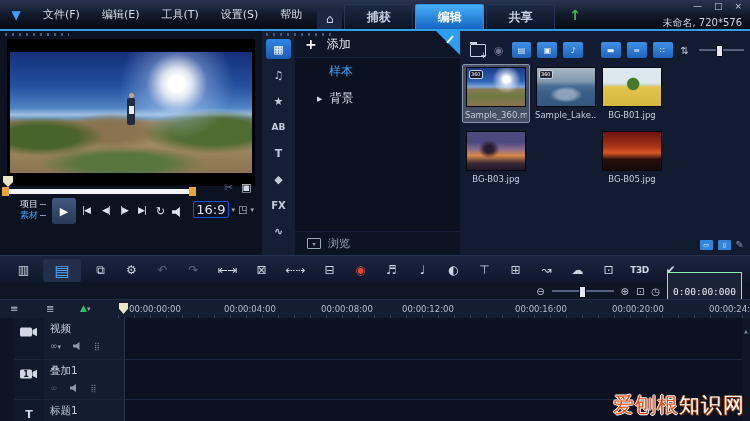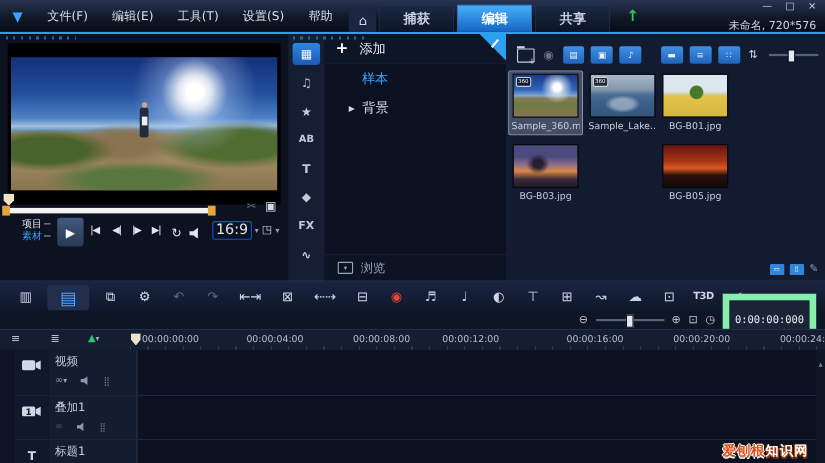--- a/index.html
+++ b/index.html
@@ -144,21 +144,21 @@
   .dim{color:#5e6a80}
   .red{color:#e04838}
   .t3d{font-size:9px;font-weight:bold;letter-spacing:-.5px}
 
   
   .subbar{left:0;top:283px;width:750px;height:16px;background:#0e1626;display:flex;align-items:center;
     justify-content:flex-end;gap:7px;padding-right:8px;box-sizing:border-box}
   .z-ic{font-size:10px;color:#b8c2d2}
   .z-slider{width:62px;height:2px;background:#55627e;position:relative}
   .z-slider .thumb{position:absolute;left:45%;top:-4px;width:5px;height:10px;background:#e2e8f2}
-  .z-tc{background:#1b2336;border:6px solid #86efac;padding:12px 5px;font-size:9.5px;color:#e8edf5;
+  .z-tc{background:#1b2336;border:1px solid #86efac;padding:12px 5px;font-size:9.5px;color:#e8edf5;
     font-family:"DejaVu Sans Mono",monospace;line-height:13px}
 
   
   .tl-header{left:0;top:299px;width:750px;height:19px;background:#151d30;border-top:1px solid #232f48}
   .th-ic{top:3px;font-size:10px;color:#b8c2d2;position:absolute}
   .marker-tri{color:#2ec56a;font-size:9px}
   .ruler{left:118px;top:0;right:0;height:19px;position:absolute;overflow:hidden;
     background:repeating-linear-gradient(90deg,#323e58 0 1px,transparent 1px 16px) 0 100%/100% 4px no-repeat}
   .rlabel{position:absolute;top:4px;font-size:8.5px;color:#b4bfd2;white-space:nowrap}
   .playhead{position:absolute;left:1px;top:3px;width:9px;height:11px;background:#eae4c8;
@@ -180,21 +180,21 @@
   .spk-s{width:9px;height:8px;background:#8d98ac;display:inline-block;
     clip-path:polygon(0 32%,34% 32%,72% 0,72% 100%,34% 68%,0 68%)}
   .grid-ic{font-size:8px;color:#7a8498}
   .dim2{color:#4e586c}
   .cam{fill:#d0d8e6}
   .title-t{font-size:11px;font-weight:bold;color:#d0d8e6}
   .vscroll{right:0;top:0;width:8px;height:103px;background:#0f1626;position:absolute;text-align:center}
   .vscroll span{font-size:5px;color:#707e96;line-height:8px}
 
   
-  .watermark{right:15px;bottom:2px;font-size:12px;font-weight:bold;letter-spacing:1px;z-index:60}
+  .watermark{right:5px;bottom:2px;font-size:21px;font-weight:normal;letter-spacing:1px;z-index:60}
   .wm-red{color:#e8490f;text-shadow:-1px 0 #fff,1px 0 #fff,0 -1px #fff,0 1px #fff}
   .wm-white{color:#fff;text-shadow:-1px 0 #b0480f,1px 1px #7a2a08,0 1px #b0480f}
 </style>
 </head>
 <body>
 
 <div class="abs titlebar">
   <span class="logo">▼</span>
   <div class="menu">
     <span class="menu-item">文件(F)</span>

